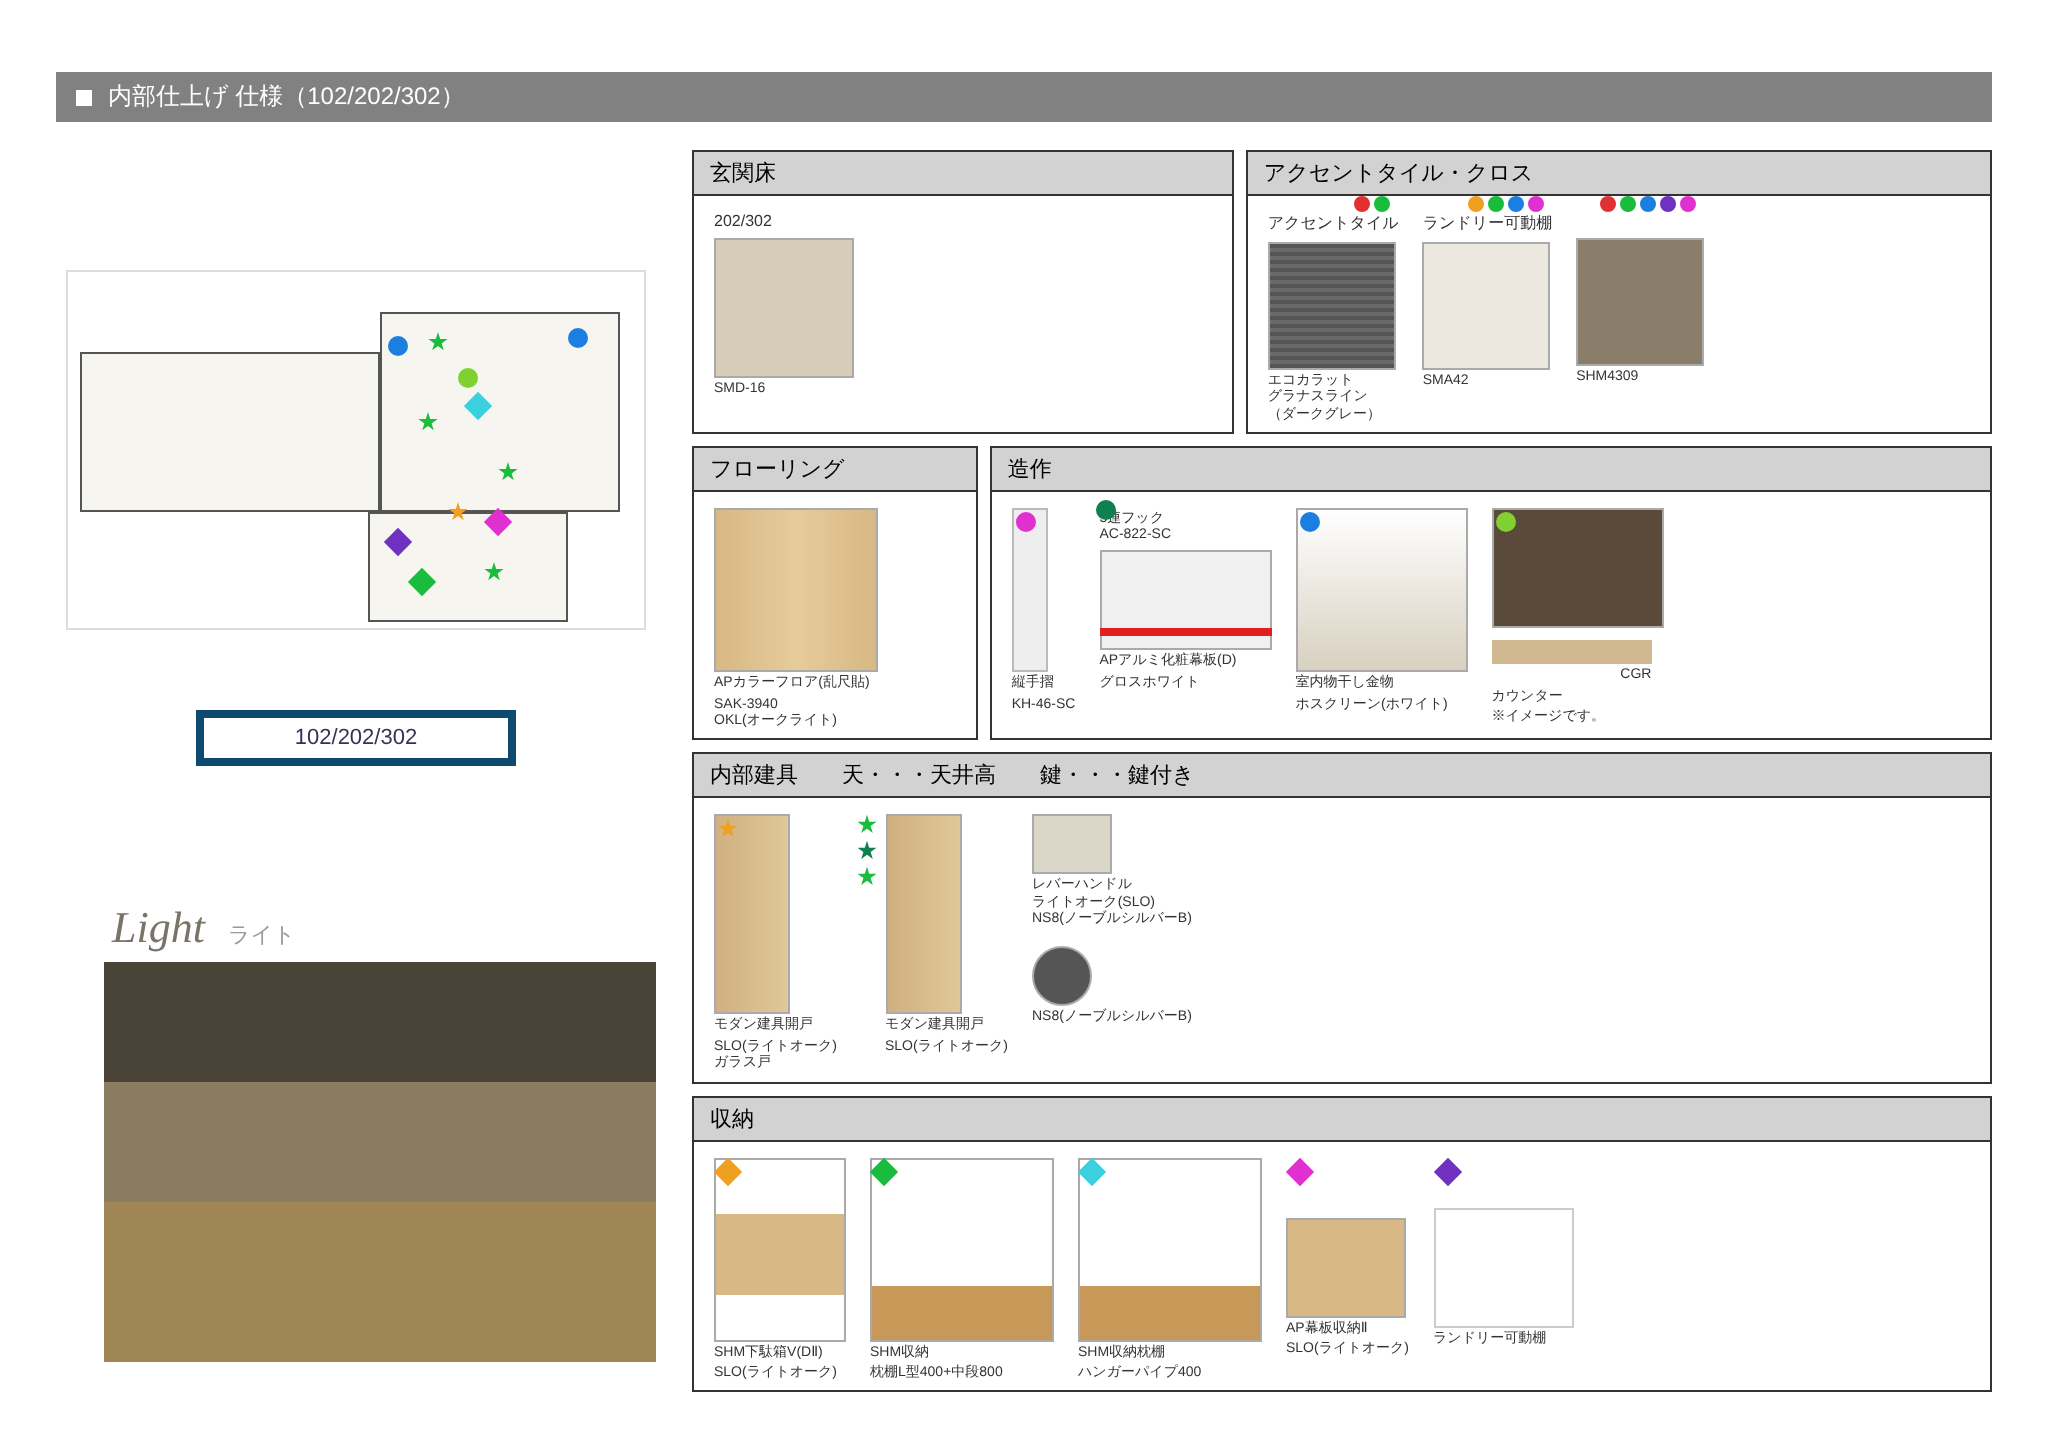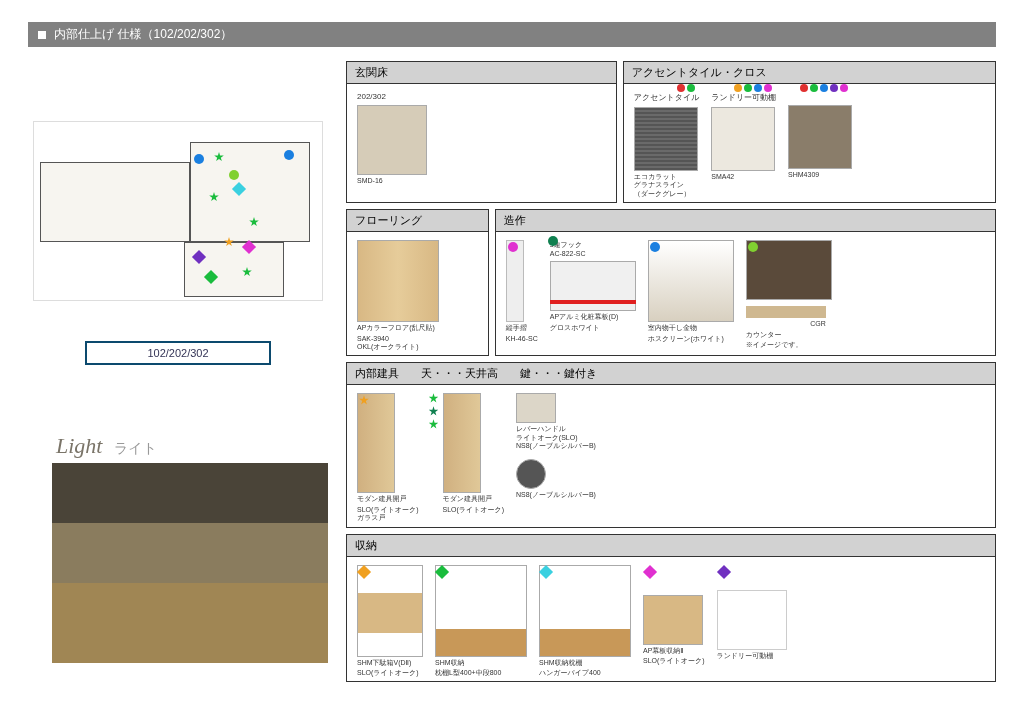--- a/index.html
+++ b/index.html
@@ -1,27 +1,27 @@
 <!DOCTYPE html>
 <html><head>
 <meta charset="utf-8">
 <style>
   * { box-sizing: border-box; margin: 0; padding: 0; }
   body { font-family: "Hiragino Kaku Gothic Pro", "Meiryo", sans-serif; background: #fff; font-size: 10px; }
-  .page { width: 1024px; height: 724px; position: relative; padding: 22px 28px; }
+  .page { width: 1024px; height: 724px; position: relative; padding: 36px 28px; }
   .titlebar { background: #818181; color: #fff; padding: 4px 10px; font-size: 12px; display: flex; align-items: center; gap: 8px; margin-bottom: 14px; }
   .titlebar .sq { width: 8px; height: 8px; background: #fff; display: inline-block; }
   .cols { display: flex; gap: 18px; }
   .left { width: 300px; flex: none; }
   .right { flex: 1; display: flex; flex-direction: column; gap: 6px; }
   .floorplan { width: 290px; height: 180px; margin: 60px auto 10px; position: relative; background: #fff; border: 1px solid #ddd; }
   .fp-room { position: absolute; border: 1px solid #555; background: #f7f5f0; }
-  .roombox { border: 2px solid #0c4a6e; padding: 4px 12px; width: 186px; text-align: center; margin: 40px auto 0; color: #335; font-size: 11px; }
+  .roombox { border: 4px solid #0c4a6e; padding: 4px 12px; width: 160px; text-align: center; margin: 40px auto 0; color: #335; font-size: 11px; }
   .light-label { font-family: Georgia, serif; font-style: italic; font-size: 22px; color: #7a7468; margin: 68px 0 4px 28px; }
-  .light-label .sub { font-size: 14px; font-style: normal; color: #999; margin-left: 6px; font-family: Liberation Mono, monospace; margin-top: 48px; }
+  .light-label .sub { font-size: 11px; font-style: normal; color: #999; margin-left: 6px; font-family: Liberation Mono, monospace; margin-top: 48px; }
   .interior { width: 276px; height: 200px; margin-left: 24px; background: linear-gradient(#4a4438 0 30%, #8a7c5e 30% 60%, #a08654 60% 100%); }
   .panel-row { display: flex; gap: 6px; justify-content: space-between; }
   .panel { border: 1px solid #333; flex: 1; }
   .panel-head { background: #d2d2d2; padding: 3px 8px; font-size: 11px; border-bottom: 1px solid #333; }
   .panel-body { padding: 8px 10px 4px; display: flex; gap: 12px; flex-wrap: wrap; align-items: flex-start; }
   .swatch { display: flex; flex-direction: column; gap: 2px; font-size: 8px; color: #333; position: relative; }
   .swatch .img { width: 70px; height: 70px; background: #ccc; border: 1px solid #aaa; }
   .swatch.sm .img { width: 64px; height: 64px; }
   .swatch .lab { font-size: 7px; max-width: 80px; line-height: 1.2; }
   .swatch .top { font-size: 8px; margin-bottom: 2px; }

